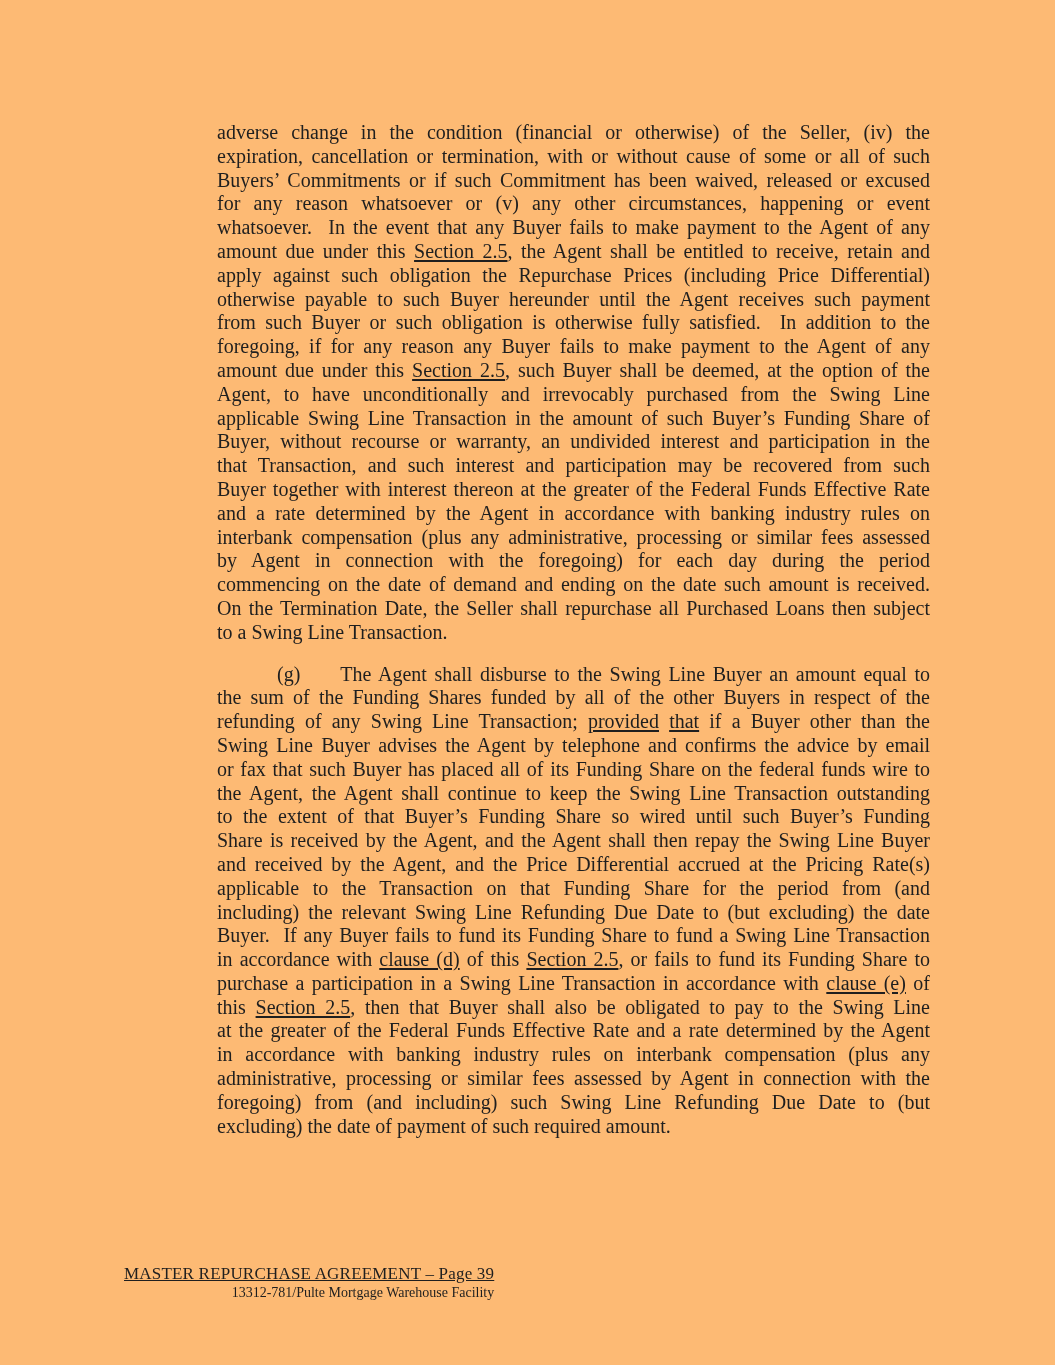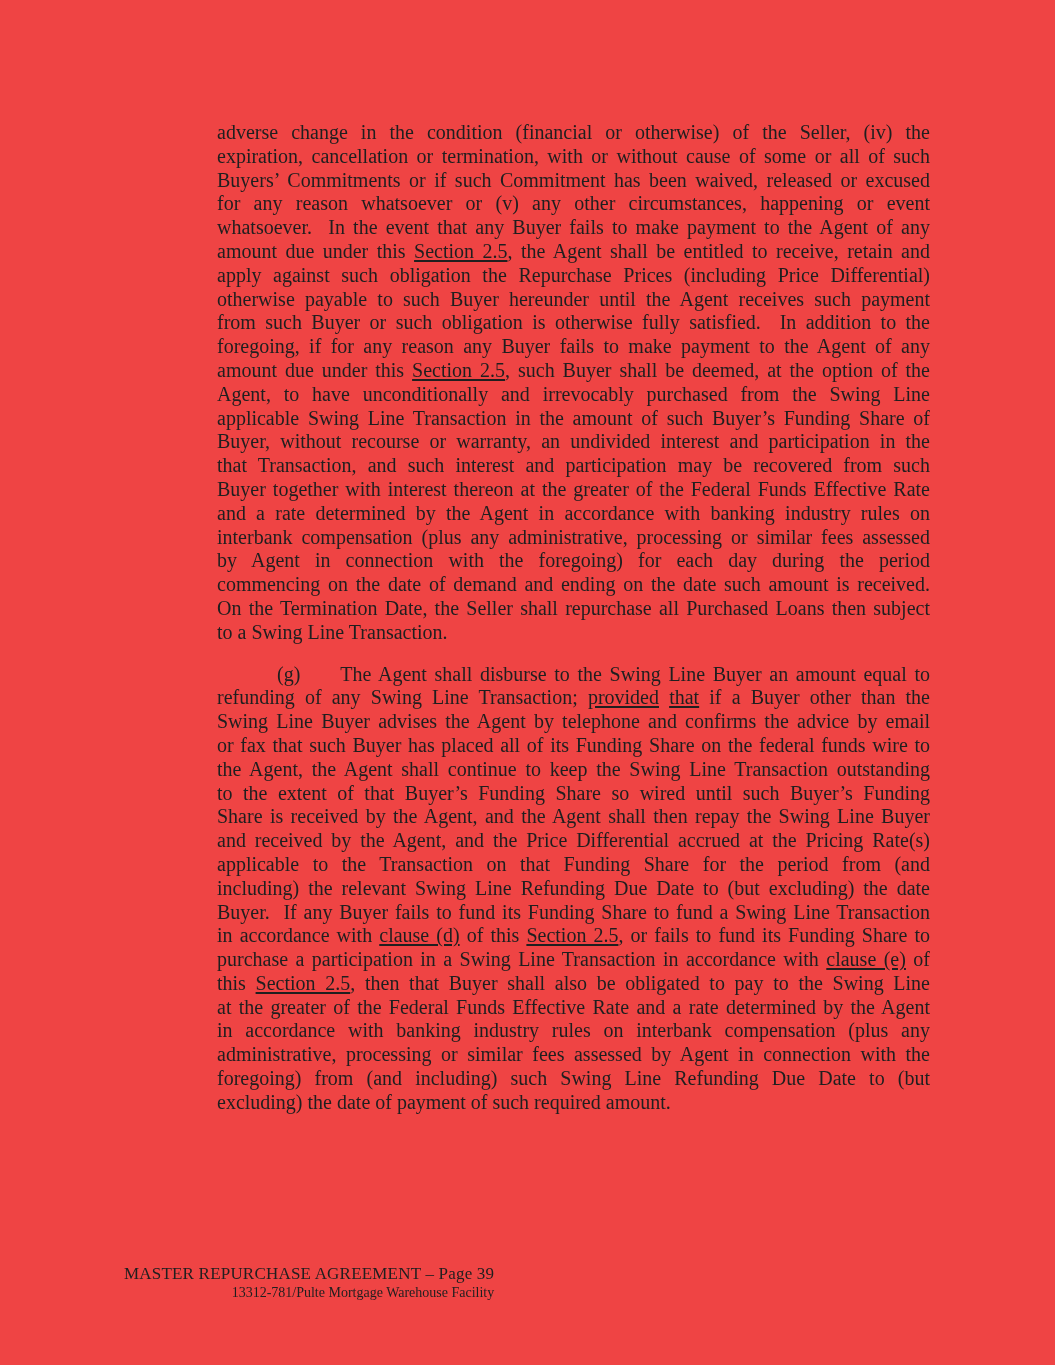--- a/index.html
+++ b/index.html
@@ -6,21 +6,21 @@
   body {
     width: 1055px; height: 1365px;
     background: #ffffff;
     position: relative;
     overflow: hidden;
     font-family: "Liberation Serif", "DejaVu Serif", serif;
     color: #1f1f1f;
   }
   .page {
     position: absolute; inset: 0;
-    background: #ef4444;
+    background: #fdba74;
   }
   .doc-body {
     position: absolute;
     left: 217px; top: 121px;
     width: 713px;
     font-size: 20px;
     line-height: 23.8px;
   }
   .paragraph + .paragraph { margin-top: 18px; }
   .line {
@@ -45,20 +45,21 @@
   }
   .doc-footer {
     position: absolute;
     left: 124px; top: 1263px;
     white-space: nowrap;
   }
   .footer-title {
     font-size: 17px;
     line-height: 21px;
     letter-spacing: 0.2px;
+    text-decoration: underline;
   }
   .footer-ref {
     font-size: 14px;
     line-height: 17px;
     text-align: right;
   }
 </style>
 </head>
 <body>
 
@@ -84,20 +85,21 @@
         <div class="line"><span>Buyer together with interest thereon at the greater of the Federal Funds Effective Rate</span></div>
         <div class="line"><span>and a rate determined by the Agent in accordance with banking industry rules on</span></div>
         <div class="line"><span>interbank compensation (plus any administrative, processing or similar fees assessed</span></div>
         <div class="line"><span>by Agent in connection with the foregoing) for each day during the period</span></div>
         <div class="line"><span>commencing on the date of demand and ending on the date such amount is received.</span></div>
         <div class="line"><span>On the Termination Date, the Seller shall repurchase all Purchased Loans then subject</span></div>
         <div class="line final"><span>to a Swing Line Transaction.</span></div>
       </div>
       <div class="paragraph">
         <div class="line" style="padding-left: 60px;"><span>(g)</span><span class="tab"></span><span>The Agent shall disburse to the Swing Line Buyer an amount equal to</span></div>
+        <div class="line"><span>the sum of the Funding Shares funded by all of the other Buyers in respect of the</span></div>
         <div class="line"><span>refunding of any Swing Line Transaction; </span><span class="u">provided</span><span> </span><span class="u">that</span><span> if a Buyer other than the</span></div>
         <div class="line"><span>Swing Line Buyer advises the Agent by telephone and confirms the advice by email</span></div>
         <div class="line"><span>or fax that such Buyer has placed all of its Funding Share on the federal funds wire to</span></div>
         <div class="line"><span>the Agent, the Agent shall continue to keep the Swing Line Transaction outstanding</span></div>
         <div class="line"><span>to the extent of that Buyer’s Funding Share so wired until such Buyer’s Funding</span></div>
         <div class="line"><span>Share is received by the Agent, and the Agent shall then repay the Swing Line Buyer</span></div>
         <div class="line"><span>and received by the Agent, and the Price Differential accrued at the Pricing Rate(s)</span></div>
         <div class="line"><span>applicable to the Transaction on that Funding Share for the period from (and</span></div>
         <div class="line"><span>including) the relevant Swing Line Refunding Due Date to (but excluding) the date</span></div>
         <div class="line"><span>Buyer.&nbsp; If any Buyer fails to fund its Funding Share to fund a Swing Line Transaction</span></div>

